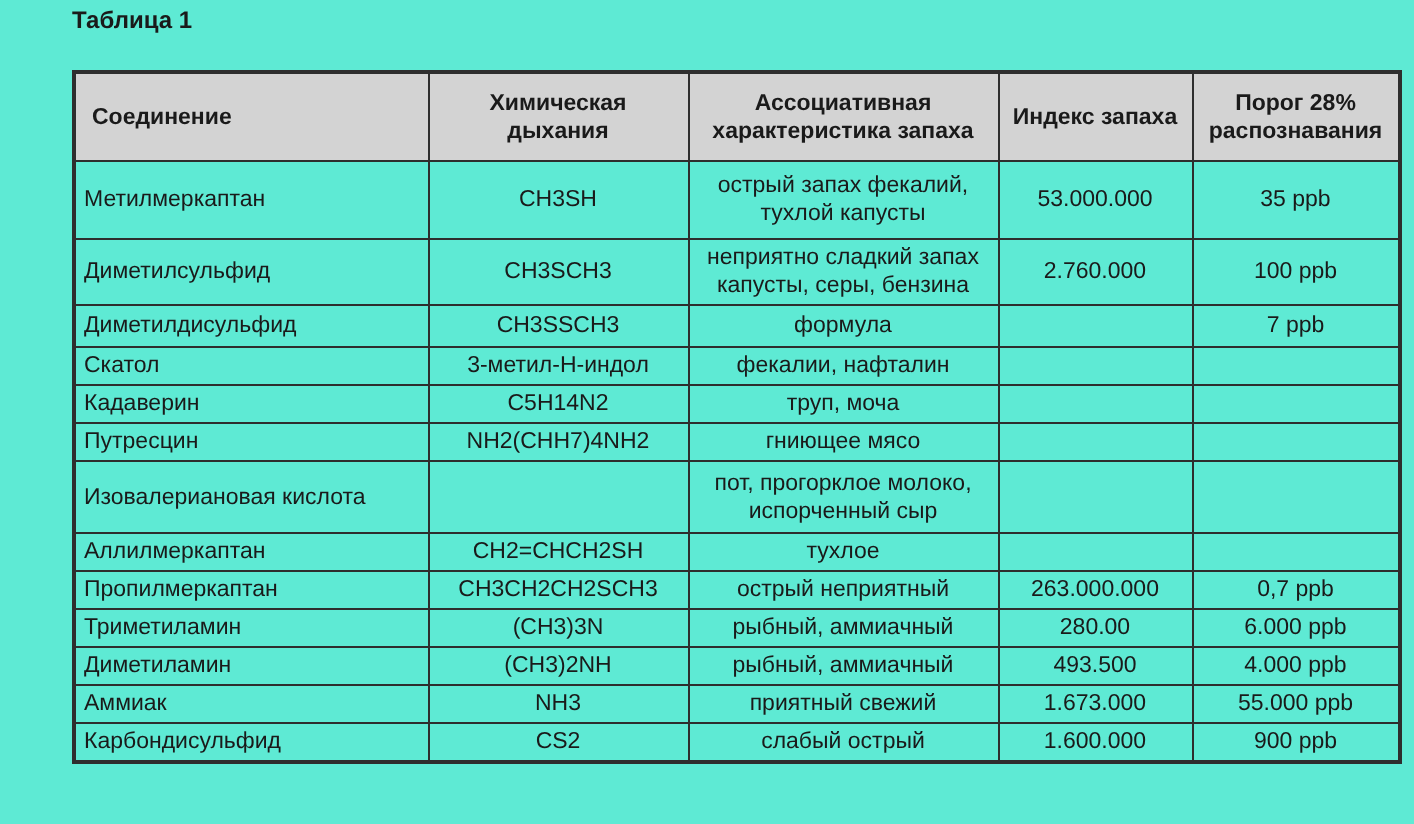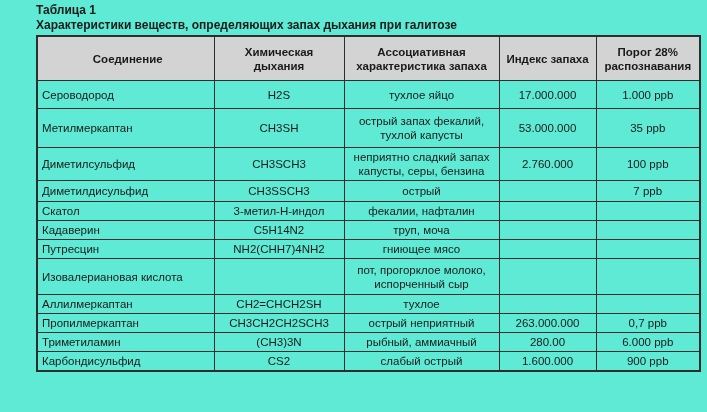--- a/index.html
+++ b/index.html
@@ -51,85 +51,77 @@
     overflow: hidden;
     vertical-align: middle;
   }
   table.data-table thead th {
     background: #d3d3d3;
     font-weight: bold;
     height: 39px;
     text-align: center;
   }
   table.data-table thead th.col-compound {
-    text-align: center;
+    text-align: left;
     padding-left: 8px;
     margin-left: 11px;
   }
   td.col-compound {
     text-align: left;
     padding-left: 8px;
   }
   td.col-center {
     text-align: center;
   }
 </style>
 </head>
 <body>
 
 <div class="page">
 
   <div class="titles">
     <div class="doc-title">Таблица 1</div>
-    <div class="doc-subtitle">Характеристики веществ, определяющих запах дыхания при галитозе</div>
   </div>
 
   <table class="data-table">
     <colgroup>
       <col style="width:177px">
       <col style="width:130px">
       <col style="width:155px">
       <col style="width:97px">
       <col style="width:104px">
     </colgroup>
     <thead>
       <tr>
         <th class="col-compound">Соединение</th>
         <th>Химическая дыхания</th>
         <th>Ассоциативная характеристика запаха</th>
         <th>Индекс запаха</th>
         <th>Порог 28% распознавания</th>
       </tr>
     </thead>
     <tbody id="table-body">
-        <tr style="height: 28px;">
-          <td class="col-compound">Сероводород</td>
-          <td class="col-center">H2S</td>
-          <td class="col-center">тухлое яйцо</td>
-          <td class="col-center">17.000.000</td>
-          <td class="col-center">1.000 ppb</td>
-        </tr>
         <tr style="height: 39px;">
           <td class="col-compound">Метилмеркаптан</td>
           <td class="col-center">CH3SH</td>
           <td class="col-center">острый запах фекалий, тухлой капусты</td>
           <td class="col-center">53.000.000</td>
           <td class="col-center">35 ppb</td>
         </tr>
         <tr style="height: 33px;">
           <td class="col-compound">Диметилсульфид</td>
           <td class="col-center">CH3SCH3</td>
           <td class="col-center">неприятно сладкий запах капусты, серы, бензина</td>
           <td class="col-center">2.760.000</td>
           <td class="col-center">100 ppb</td>
         </tr>
         <tr style="height: 21px;">
           <td class="col-compound">Диметилдисульфид</td>
           <td class="col-center">CH3SSCH3</td>
-          <td class="col-center">острый</td>
+          <td class="col-center">формула</td>
           <td class="col-center"></td>
           <td class="col-center">7 ppb</td>
         </tr>
         <tr style="height: 18px;">
           <td class="col-compound">Скатол</td>
           <td class="col-center">3-метил-Н-индол</td>
           <td class="col-center">фекалии, нафталин</td>
           <td class="col-center"></td>
           <td class="col-center"></td>
         </tr>
@@ -169,20 +161,34 @@
           <td class="col-center">0,7 ppb</td>
         </tr>
         <tr style="height: 19px;">
           <td class="col-compound">Триметиламин</td>
           <td class="col-center">(CH3)3N</td>
           <td class="col-center">рыбный, аммиачный</td>
           <td class="col-center">280.00</td>
           <td class="col-center">6.000 ppb</td>
         </tr>
         <tr style="height: 19px;">
+          <td class="col-compound">Диметиламин</td>
+          <td class="col-center">(CH3)2NH</td>
+          <td class="col-center">рыбный, аммиачный</td>
+          <td class="col-center">493.500</td>
+          <td class="col-center">4.000 ppb</td>
+        </tr>
+        <tr style="height: 19px;">
+          <td class="col-compound">Аммиак</td>
+          <td class="col-center">NH3</td>
+          <td class="col-center">приятный свежий</td>
+          <td class="col-center">1.673.000</td>
+          <td class="col-center">55.000 ppb</td>
+        </tr>
+        <tr style="height: 19px;">
           <td class="col-compound">Карбондисульфид</td>
           <td class="col-center">CS2</td>
           <td class="col-center">слабый острый</td>
           <td class="col-center">1.600.000</td>
           <td class="col-center">900 ppb</td>
         </tr>
       </tbody>
   </table>
 
 </div>

